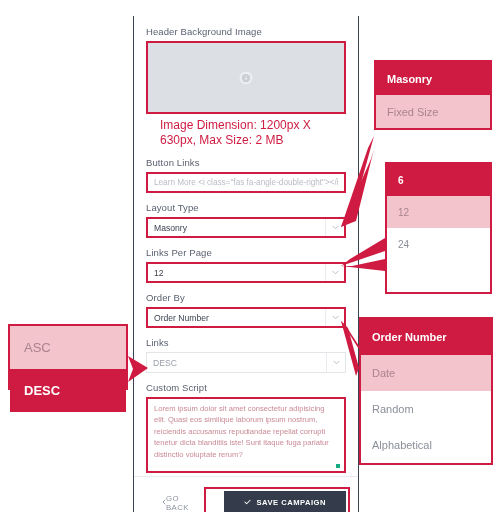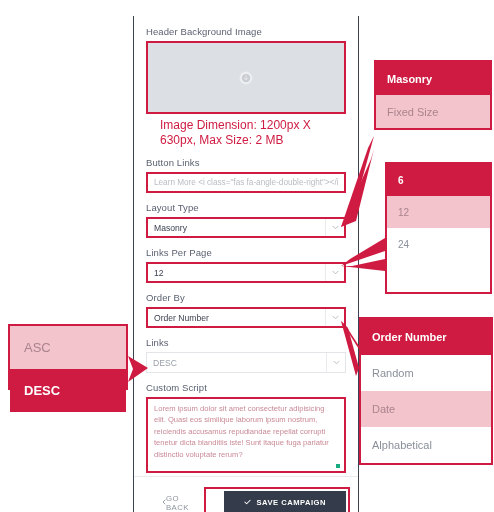--- a/index.html
+++ b/index.html
@@ -286,22 +286,22 @@
   </div>
 
   <div class="panel" id="panel-links">
     <div class="opt sel-dark">6</div>
     <div class="opt sel-light">12</div>
     <div class="opt">24</div>
   </div>
 
   <div class="panel" id="panel-orderby">
     <div class="opt sel-dark">Order Number</div>
+    <div class="opt sel-light">Date</div>
     <div class="opt">Random</div>
-    <div class="opt sel-light">Date</div>
     <div class="opt">Alphabetical</div>
   </div>
 
   <div class="panel" id="panel-order">
     <div class="opt sel-light">ASC</div>
     <div class="opt sel-dark">DESC</div>
   </div>
 
 </div>
 

